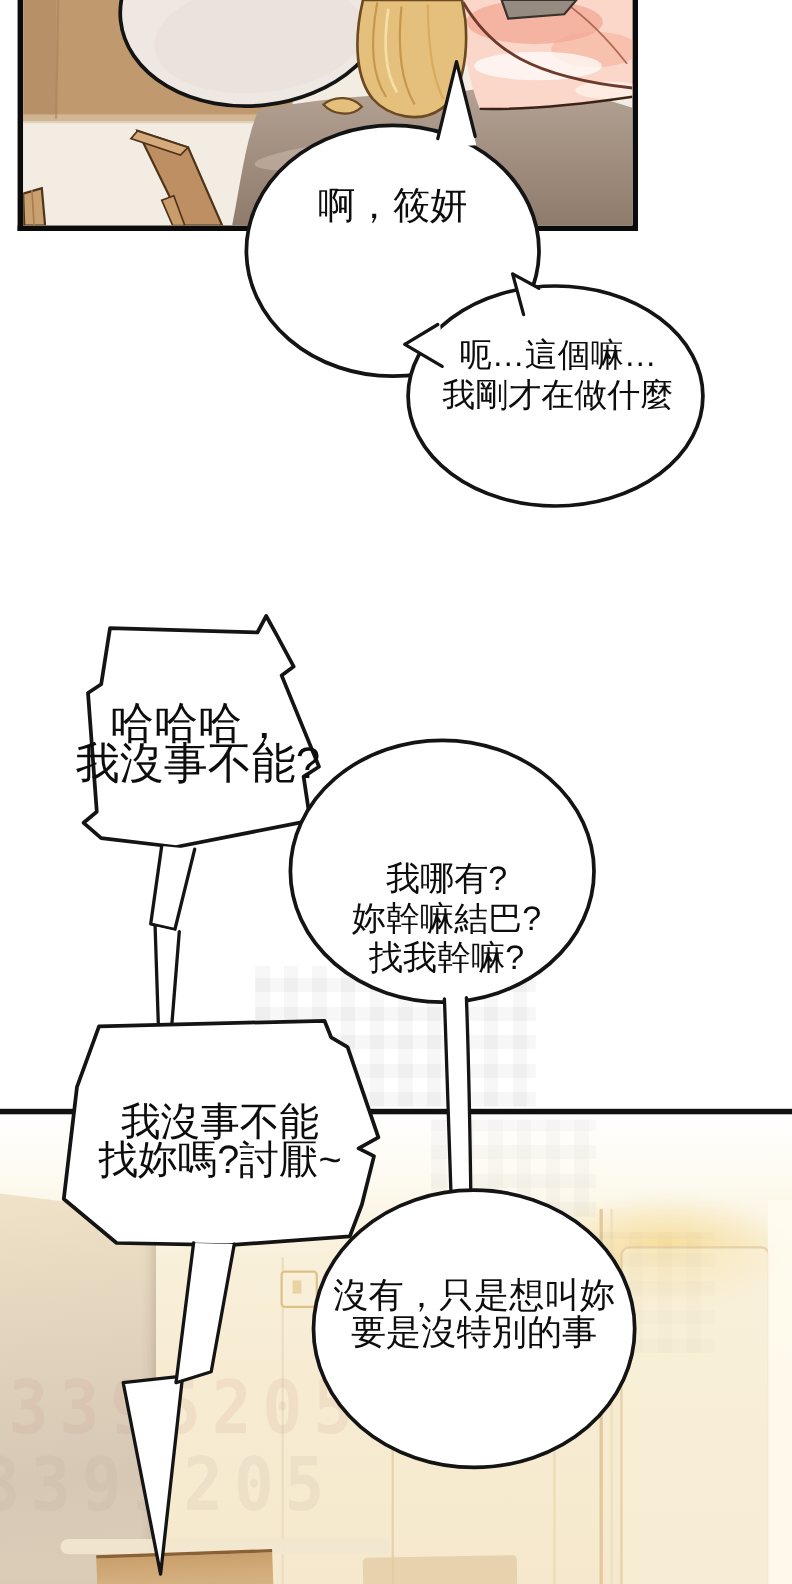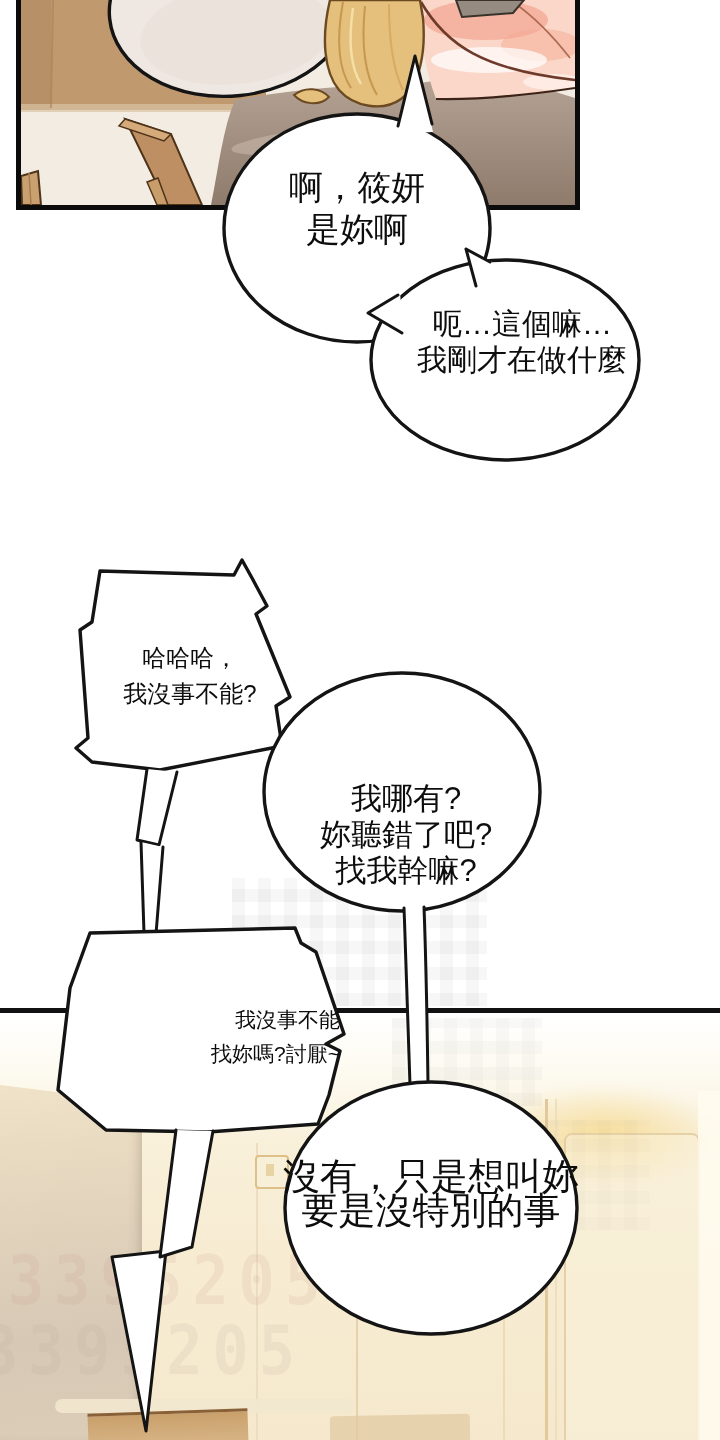--- a/index.html
+++ b/index.html
@@ -45,25 +45,25 @@
   
   .wm-noise{position:absolute;z-index:1;opacity:.8;pointer-events:none;
      background:repeating-linear-gradient(0deg,rgba(60,60,60,.05) 0 13px,transparent 13px 26px),
                 repeating-linear-gradient(90deg,rgba(60,60,60,.05) 0 13px,transparent 13px 26px);}
 
   
   .bubbles-svg{position:absolute;left:0;top:0;z-index:3;pointer-events:none;}
   .bubble-text{position:absolute;z-index:4;text-align:center;color:#0d0d0d;font-weight:400;
         pointer-events:none;white-space:nowrap;}
   .bt1{left:217px;top:166px;width:280px;font-size:34px;line-height:42px;}
-  .bt2{left:382px;top:306px;width:280px;font-size:30px;line-height:36px;}
-  .bt3{left:50px;top:640px;width:280px;font-size:24px;line-height:36px;}
+  .bt2{left:367px;top:306px;width:280px;font-size:30px;line-height:36px;}
+  .bt3{left:40px;top:640px;width:280px;font-size:40px;line-height:36px;}
   .bt4{left:266px;top:781px;width:280px;font-size:31px;line-height:36px;}
-  .bt5{left:60px;top:1003px;width:280px;font-size:21px;line-height:34px;text-align:right;}
-  .bt6{left:281px;top:1160px;width:300px;font-size:37px;line-height:34px;}
+  .bt5{left:60px;top:1003px;width:280px;font-size:36px;line-height:34px;}
+  .bt6{left:281px;top:1160px;width:300px;font-size:32px;line-height:34px;}
 </style>
 </head>
 <body>
 
 <div class="page">
 
   <div class="panel">
     <svg width="554" height="205" viewBox="0 0 554 205">
       <defs>
         <linearGradient id="gTaupe" x1="0" y1="0" x2="0" y2="1">
@@ -181,33 +181,32 @@
       <polygon points="112,1257 166,1251 146,1431" fill="#fff" stroke="#141414" stroke-width="3"></polygon>
       <polygon points="176,1130 213,1131 192,1247 160,1257" fill="#fff"></polygon>
       <path d="M 176,1130 L 160,1257 L 192,1247 L 213,1131" stroke="#141414" stroke-width="3" fill="none"></path>
 
       <ellipse cx="431" cy="1208" rx="146" ry="126" fill="#fff" stroke="#141414" stroke-width="3.4"></ellipse>
     </g>
   </svg>
 
   <div class="bubble-text bt1">
     <div>啊，筱妍</div>
-    <div>是妳啊</div>
   </div>
   <div class="bubble-text bt2">
     <div>呃…這個嘛…</div>
     <div>我剛才在做什麼</div>
   </div>
   <div class="bubble-text bt3">
     <div>哈哈哈，</div>
     <div>我沒事不能?</div>
   </div>
   <div class="bubble-text bt4">
     <div>我哪有?</div>
-    <div>妳聽錯了吧?</div>
+    <div>妳幹嘛結巴?</div>
     <div>找我幹嘛?</div>
   </div>
   <div class="bubble-text bt5">
     <div>我沒事不能</div>
     <div>找妳嗎?討厭~</div>
   </div>
   <div class="bubble-text bt6">
     <div>沒有，只是想叫妳</div>
     <div>要是沒特別的事</div>
   </div>

